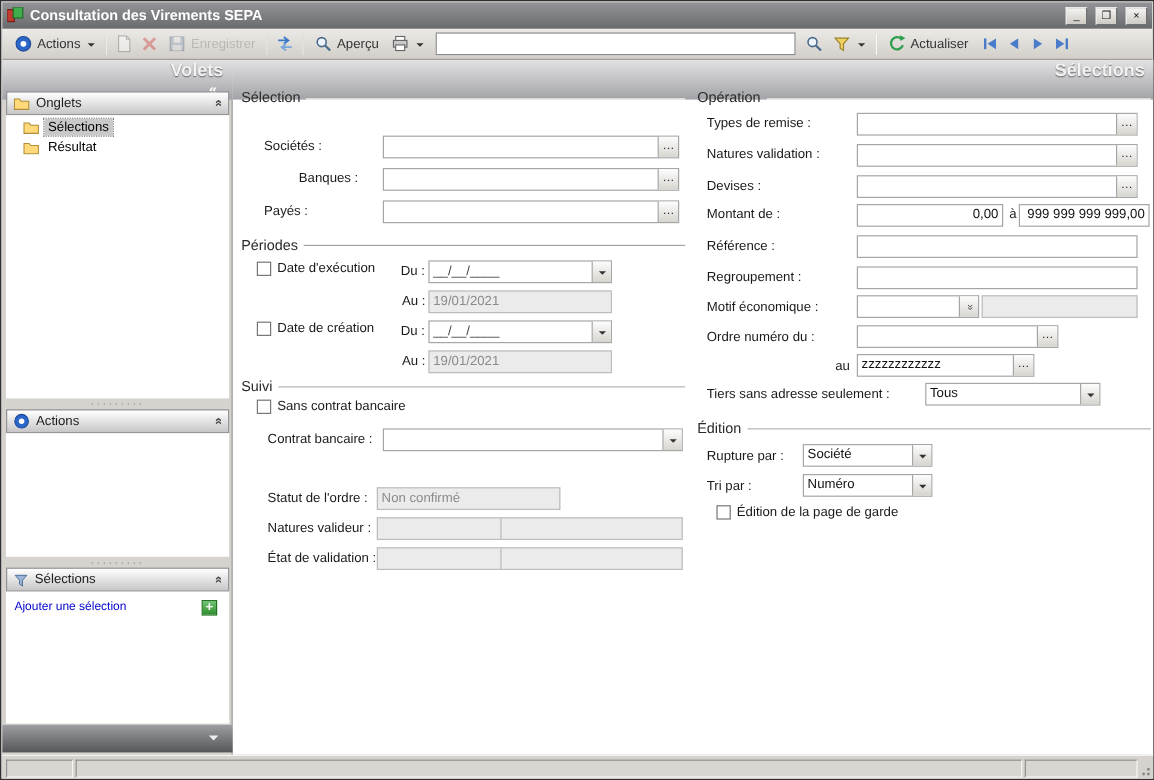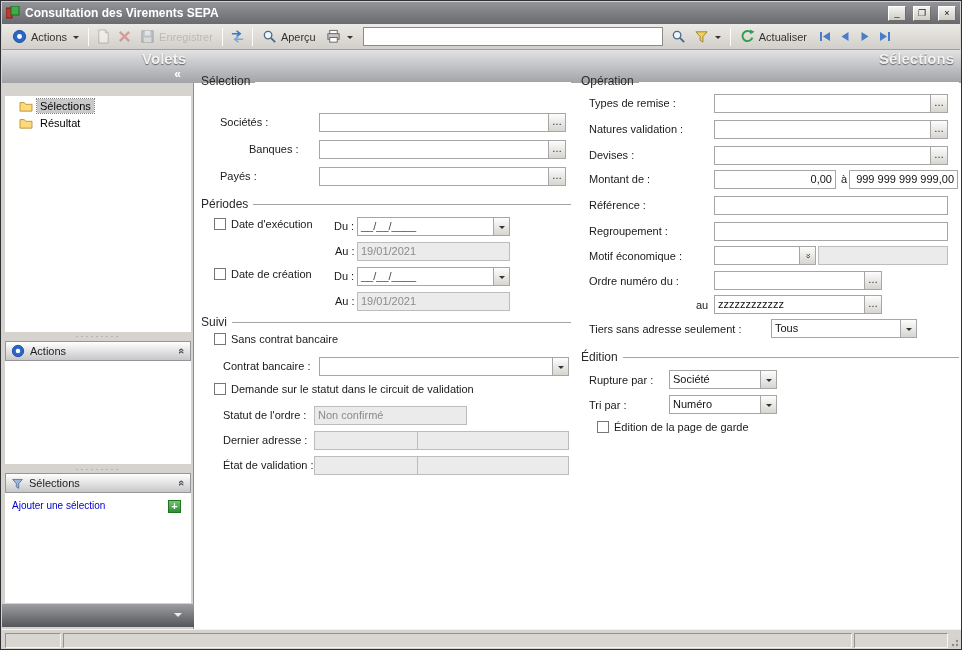--- a/index.html
+++ b/index.html
@@ -167,20 +167,27 @@
       </svg>
     </div>
   </div>
 
   <div class="abs sidebar-bg"></div>
   <div class="abs bighead" style="left:1px;top:49px;width:192px;">
     <span>Volets</span>
     <span class="collapse-btn">«</span>
   </div>
 
+  <div class="sechead" style="left:4px;top:75px;width:186px;">
+    <svg width="14" height="12" viewBox="0 0 16 14">
+      <path d="M1 3h5l1.5 2H15v8H1z" fill="#ffd97a" stroke="#b08d36"></path>
+    </svg>
+    <span>Onglets</span>
+    <span class="chevup">«</span>
+  </div>
   <div class="wpanel" style="left:4px;top:95px;width:186px;height:236px;">
     <div class="titem sel">
       <svg width="14" height="12" viewBox="0 0 16 14">
         <path d="M1 3h5l1.5 2H15v8H1z" fill="#ffd97a" stroke="#b08d36"></path>
       </svg>
       <span class="tlabel">Sélections</span>
     </div>
     <div class="titem">
       <svg width="14" height="12" viewBox="0 0 16 14">
         <path d="M1 3h5l1.5 2H15v8H1z" fill="#ffd97a" stroke="#b08d36"></path>
@@ -286,29 +293,25 @@
     <span class="cbox"></span>
     <span>Sans contrat bancaire</span>
   </label>
   <span class="lab" style="left:222px;top:359px;">Contrat bancaire :</span>
   <div class="input" style="left:318px;top:356px;width:250px;">
     <span class="val"></span>
     <span class="dropbtn">
         <span class="caret" style="margin:4px 0 0 0;"></span>
       </span>
   </div>
-  <label class="check" style="left:213px;top:382px;">
-    <span class="cbox"></span>
-    <span>Demande sur le statut dans le circuit de validation</span>
-  </label>
   <span class="lab" style="left:222px;top:408px;">Statut de l'ordre :</span>
   <div class="input off" style="left:313px;top:405px;width:153px;">
     <span class="val">Non confirmé</span>
   </div>
-  <span class="lab" style="left:222px;top:433px;">Dernier adresse :</span>
+  <span class="lab" style="left:222px;top:433px;">Natures valideur :</span>
   <div class="input off" style="left:313px;top:430px;width:104px;">
       <span class="val"></span>
     </div>
   <div class="input off" style="left:416px;top:430px;width:152px;">
       <span class="val"></span>
     </div>
   <span class="lab" style="left:222px;top:458px;">État de validation :</span>
   <div class="input off" style="left:313px;top:455px;width:104px;">
       <span class="val"></span>
     </div>
@@ -360,21 +363,21 @@
   </div>
   <div class="input off" style="left:817px;top:245px;width:130px;">
       <span class="val"></span>
     </div>
   <span class="lab" style="left:588px;top:274px;">Ordre numéro du :</span>
   <div class="input" style="left:713px;top:270px;width:168px;">
     <span class="val"></span>
     <span class="ellbtn">…</span>
   </div>
   <span class="lab" style="left:695px;top:298px;">au</span>
-  <div class="input" style="left:713px;top:294px;width:168px;">
+  <div class="input" style="left:713px;top:294px;width:148px;">
     <span class="val">zzzzzzzzzzzz</span>
     <span class="ellbtn">…</span>
   </div>
   <span class="lab" style="left:588px;top:322px;">Tiers sans adresse seulement :</span>
   <div class="input" style="left:770px;top:318px;width:146px;">
     <span class="val">Tous</span>
     <span class="dropbtn">
         <span class="caret" style="margin:4px 0 0 0;"></span>
       </span>
   </div>

